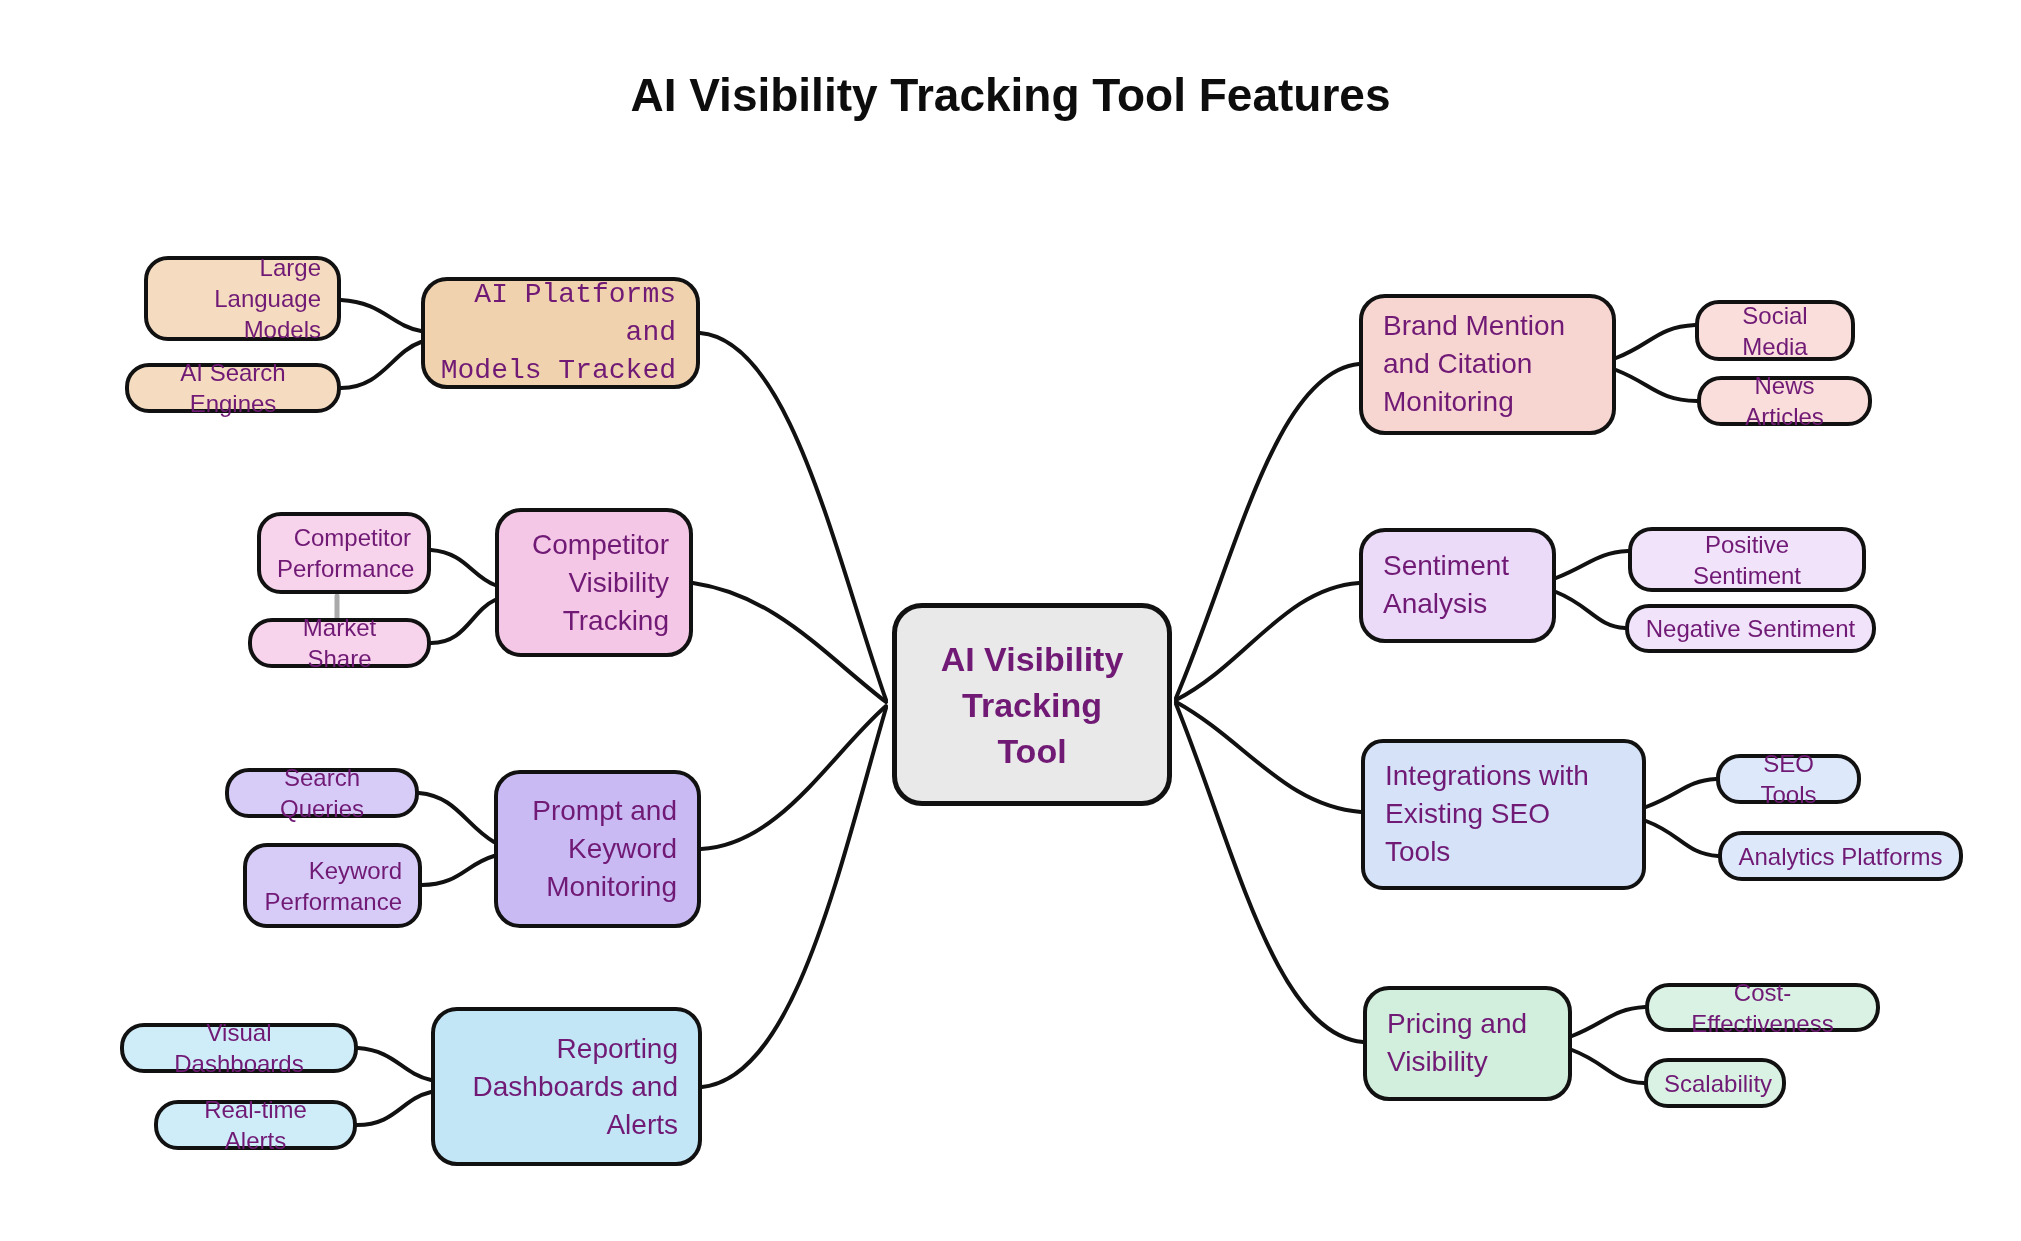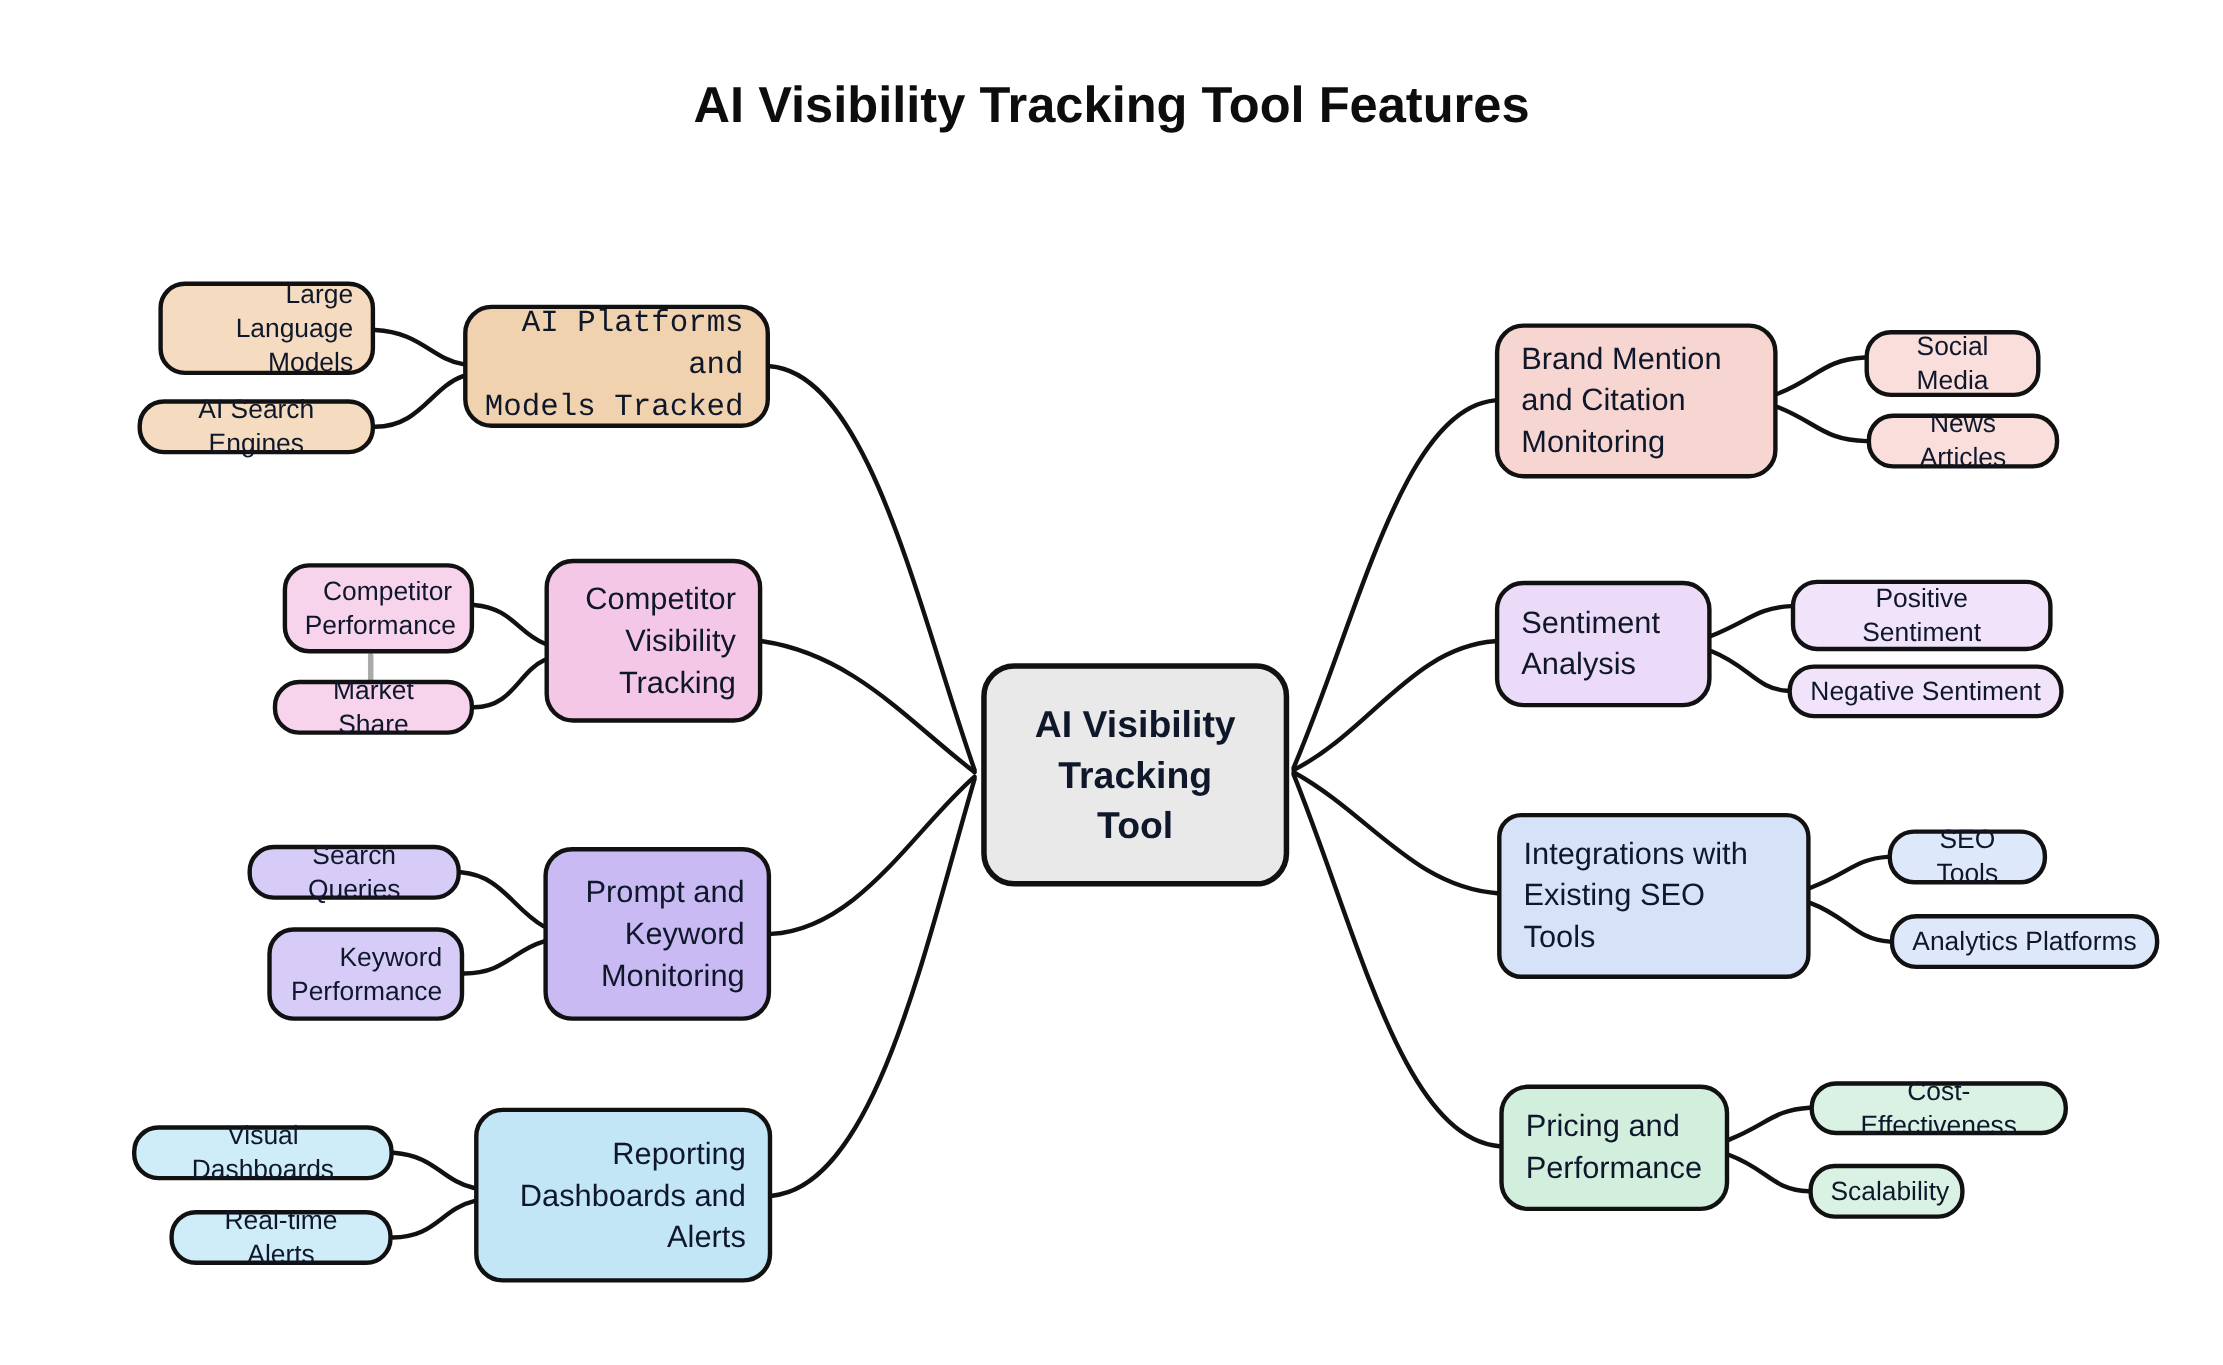--- a/index.html
+++ b/index.html
@@ -8,21 +8,21 @@
     font-family:"Liberation Sans","DejaVu Sans",sans-serif;color:#111111;
     overflow:hidden;
   }
   .title{
     position:absolute;left:0;top:68px;width:2021px;text-align:center;
     font-size:46px;font-weight:700;letter-spacing:0px;color:#0d0d0d;
   }
   svg.edges{position:absolute;left:0;top:0;}
   .node{
     position:absolute;box-sizing:border-box;border:4px solid #111111;
-    display:flex;align-items:center;color:#0f172a;
+    display:flex;align-items:center;color:#701a75;
   }
   .node span{display:block;width:100%;white-space:pre-line;}
   .center-node{
     border-radius:30px;font-size:34px;font-weight:700;line-height:46px;
     text-align:center;padding:0 10px;border-width:5px;
   }
   .parent{font-size:28px;line-height:38px;border-radius:26px;}
   .parent.left-side{text-align:right;padding:6px 20px 6px 14px;}
   .parent.right-side{text-align:left;padding:6px 14px 8px 20px;}
   .leaf{font-size:24px;line-height:31px;border-radius:24px;padding:4px 16px;}
@@ -162,20 +162,20 @@
 </div>
 <div class="node leaf one-line col-integrations-c" style="left:1716px;top:754px;width:145px;height:50px;">
   <span>SEO Tools</span>
 </div>
 <div class="node leaf one-line col-integrations-c" style="left:1718px;top:831px;width:245px;height:50px;">
   <span>Analytics Platforms</span>
 </div>
 
 <div class="node parent right-side col-pricing" style="left:1363px;top:986px;width:209px;height:115px;">
   <span>Pricing and
-Performance</span>
+Visibility</span>
 </div>
 <div class="node leaf one-line col-pricing-c" style="left:1645px;top:983px;width:235px;height:49px;">
   <span>Cost-Effectiveness</span>
 </div>
 <div class="node leaf one-line col-pricing-c" style="left:1644px;top:1058px;width:142px;height:50px;">
   <span>Scalability</span>
 </div>
 
 </body></html>

